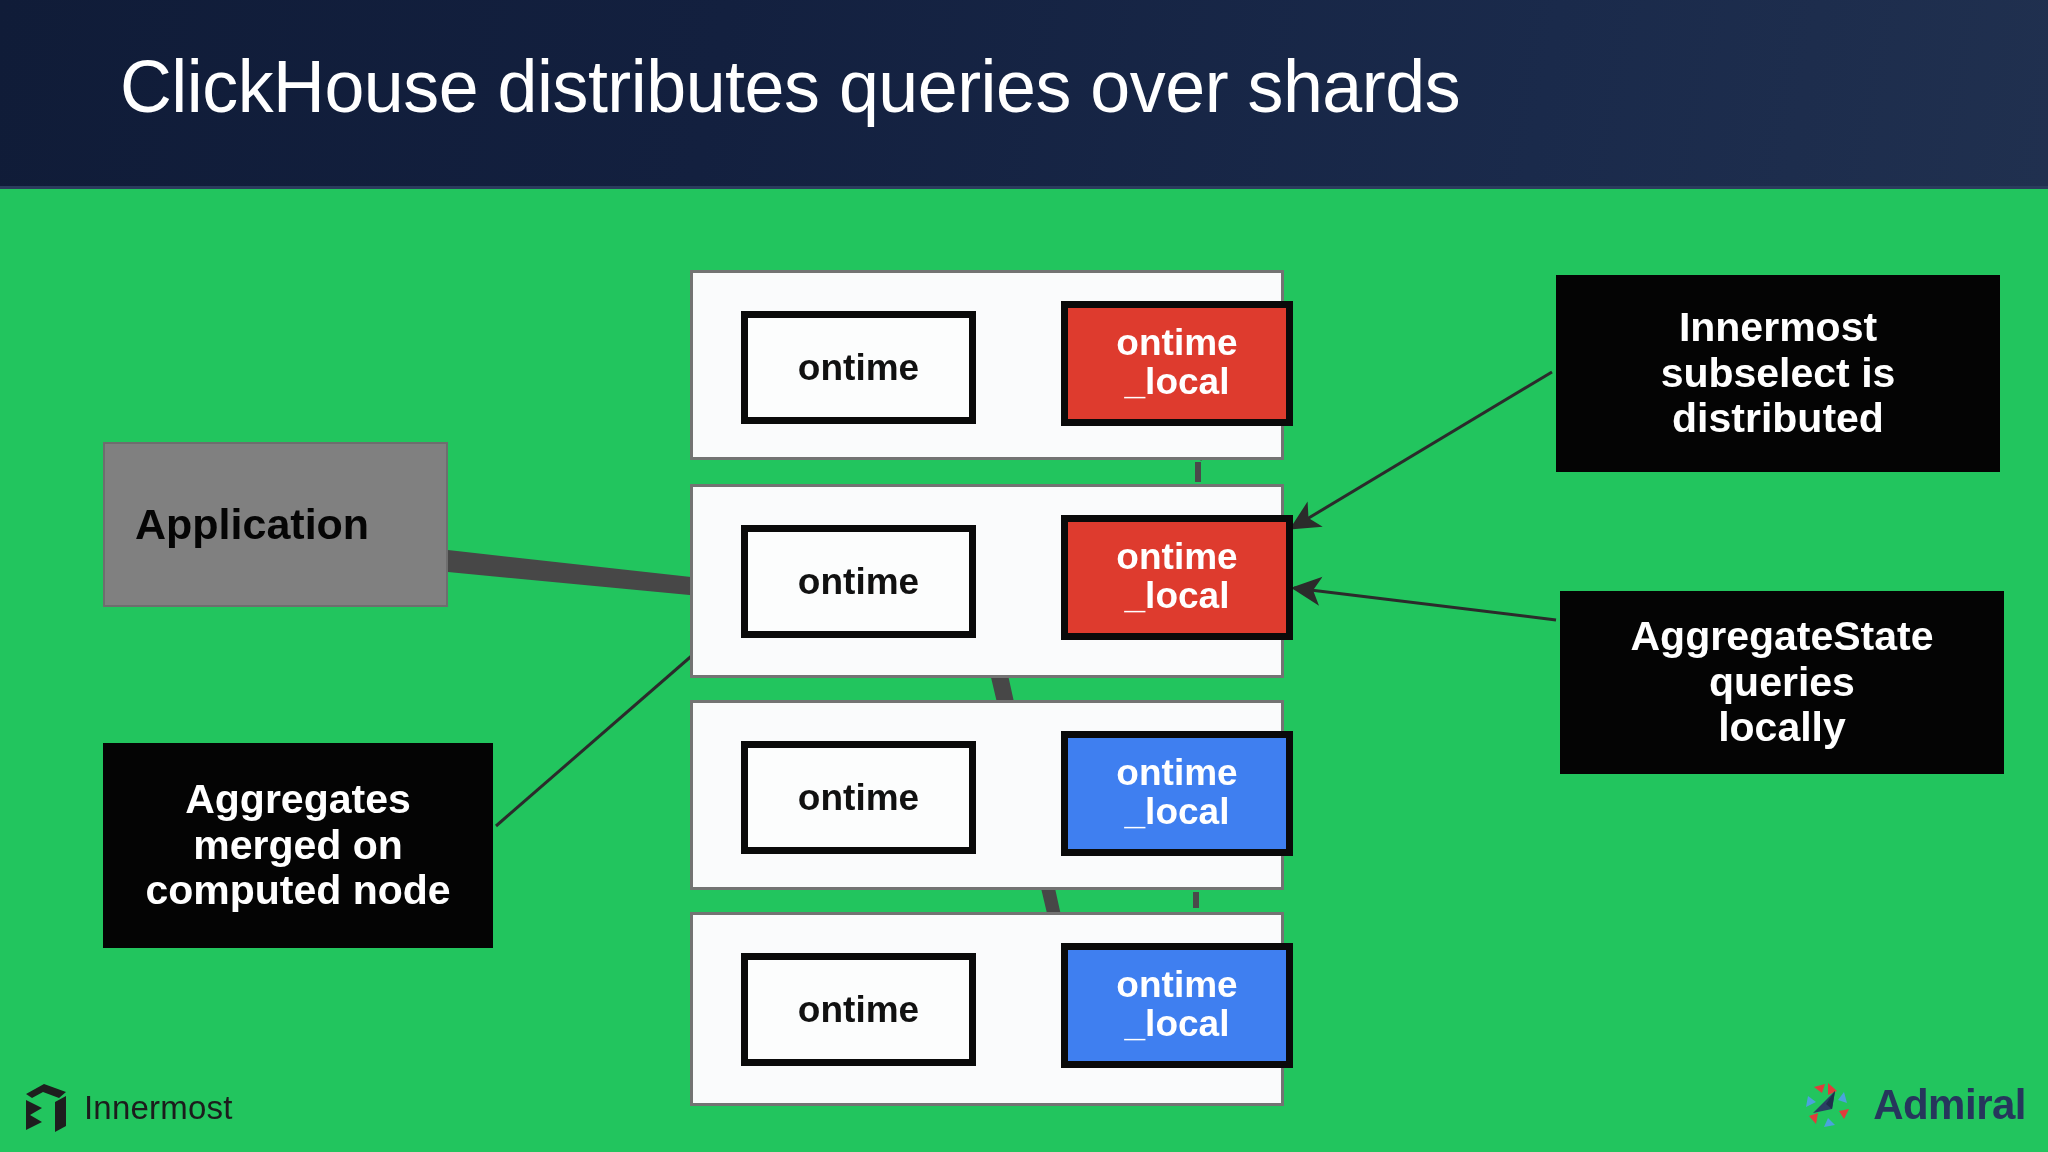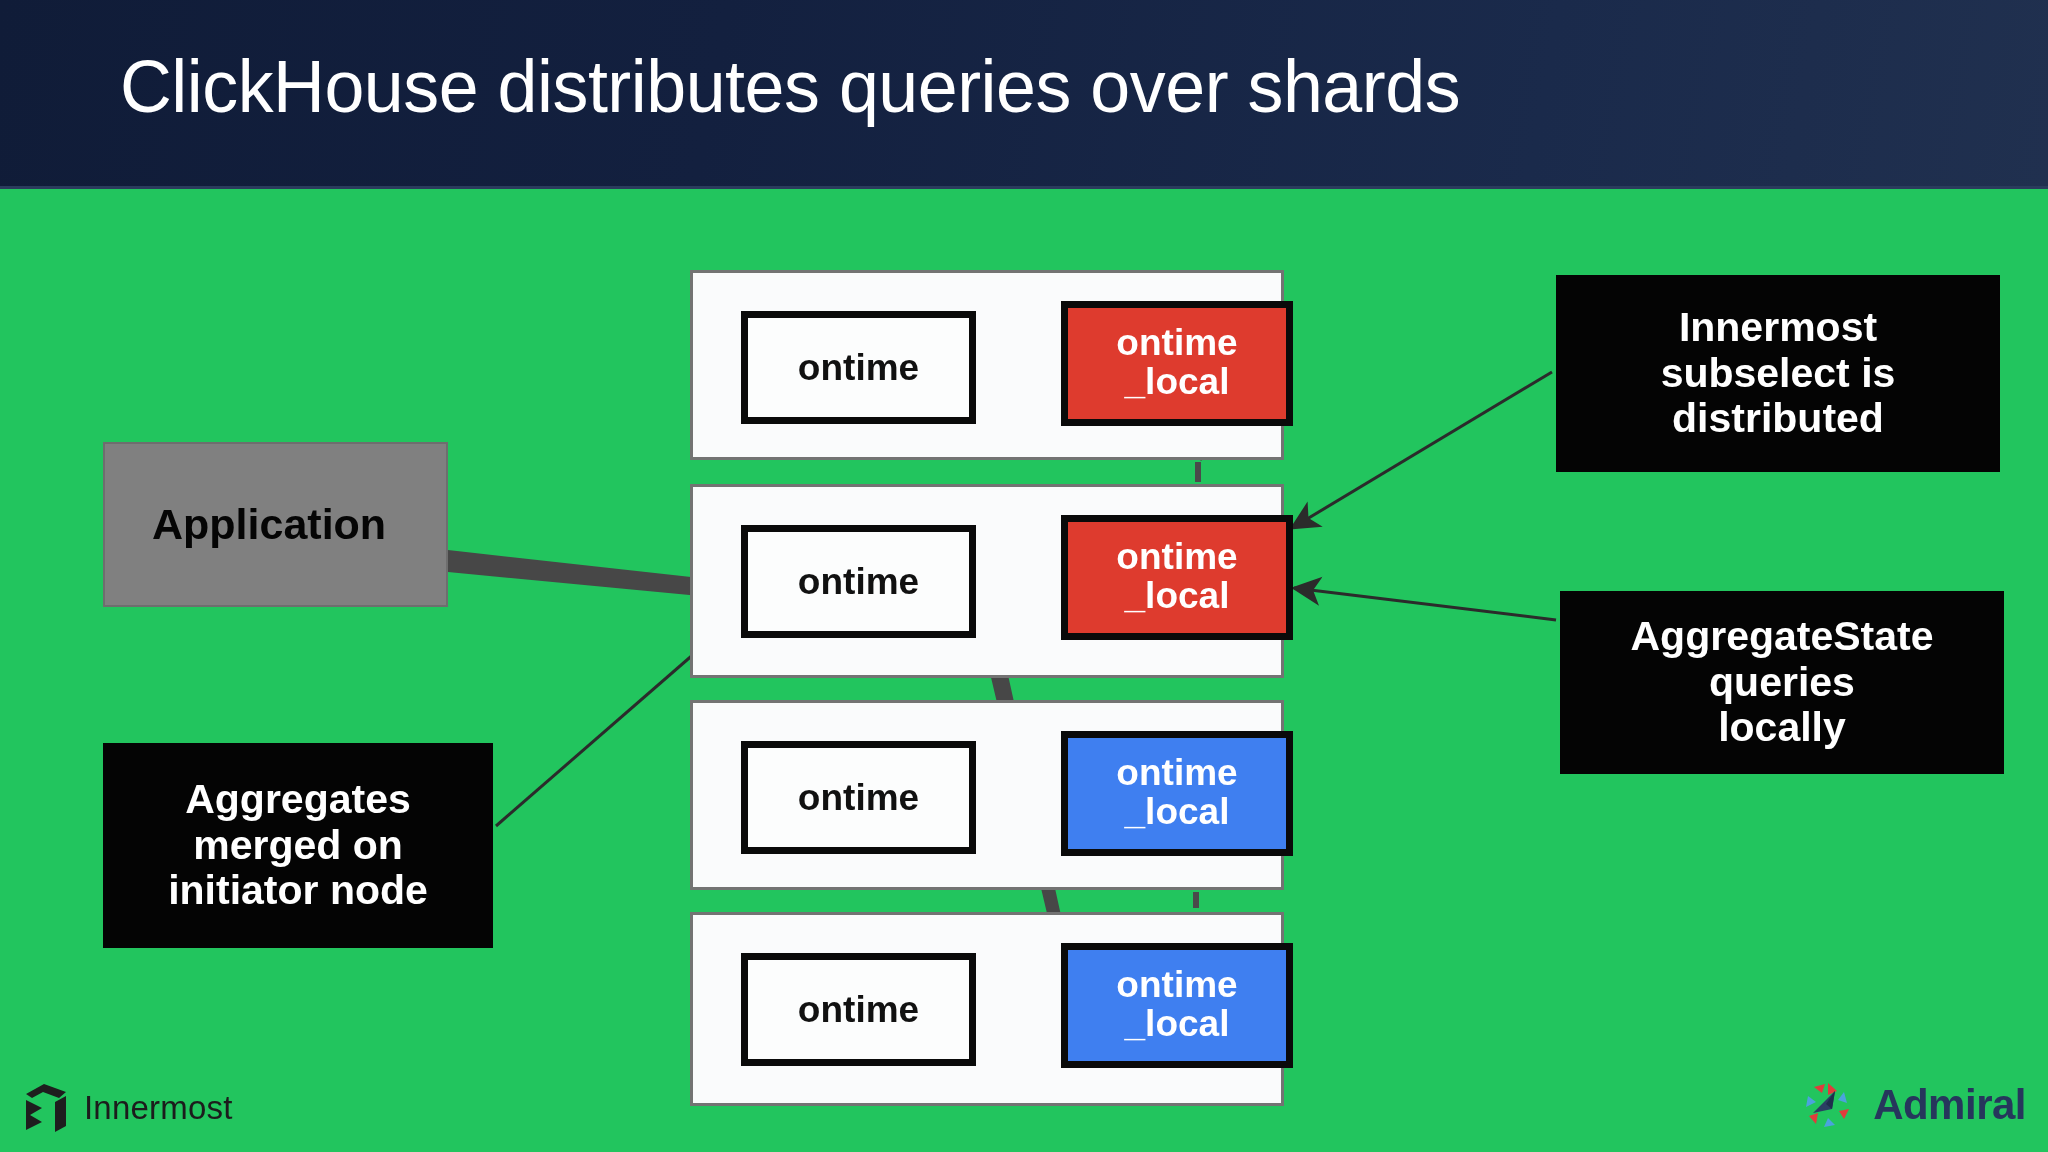--- a/index.html
+++ b/index.html
@@ -95,21 +95,21 @@
   
   #application-box {
     position: absolute;
     left: 103px; top: 442px;
     width: 345px; height: 165px;
     background: #808080;
     border: 2px solid #6E6E6E;
     display: flex;
     align-items: center;
     justify-content: flex-start;
-    padding-left: 47px;
+    padding-left: 30px;
   }
   #application-label {
     font-size: 43px;
     font-weight: bold;
     color: #050505;
   }
 
   
   .callout {
     position: absolute;
@@ -275,21 +275,21 @@
 
   <div class="callout" id="callout-aggstate">
     <span class="lbl">AggregateState
 queries
 locally</span>
   </div>
 
   <div class="callout" id="callout-merged">
     <span class="lbl">Aggregates
 merged on
-initiator node</span>
+computed node</span>
   </div>
 
   <div id="footer-left">
     <svg width="48" height="52" viewBox="0 0 48 52">
       <path d="M4,12 L22,2 L44,10 L37,16 L21,10 L10,16 Z" fill="#1E1E1E"></path>
       <path d="M4,18 L4,48 L20,40 L8,33 L20,26 Z" fill="#1E1E1E"></path>
       <path d="M33,20 L44,14 L44,44 L33,50 Z" fill="#1E1E1E"></path>
     </svg>
     <span id="altinity-label">Innermost</span>
   </div>

